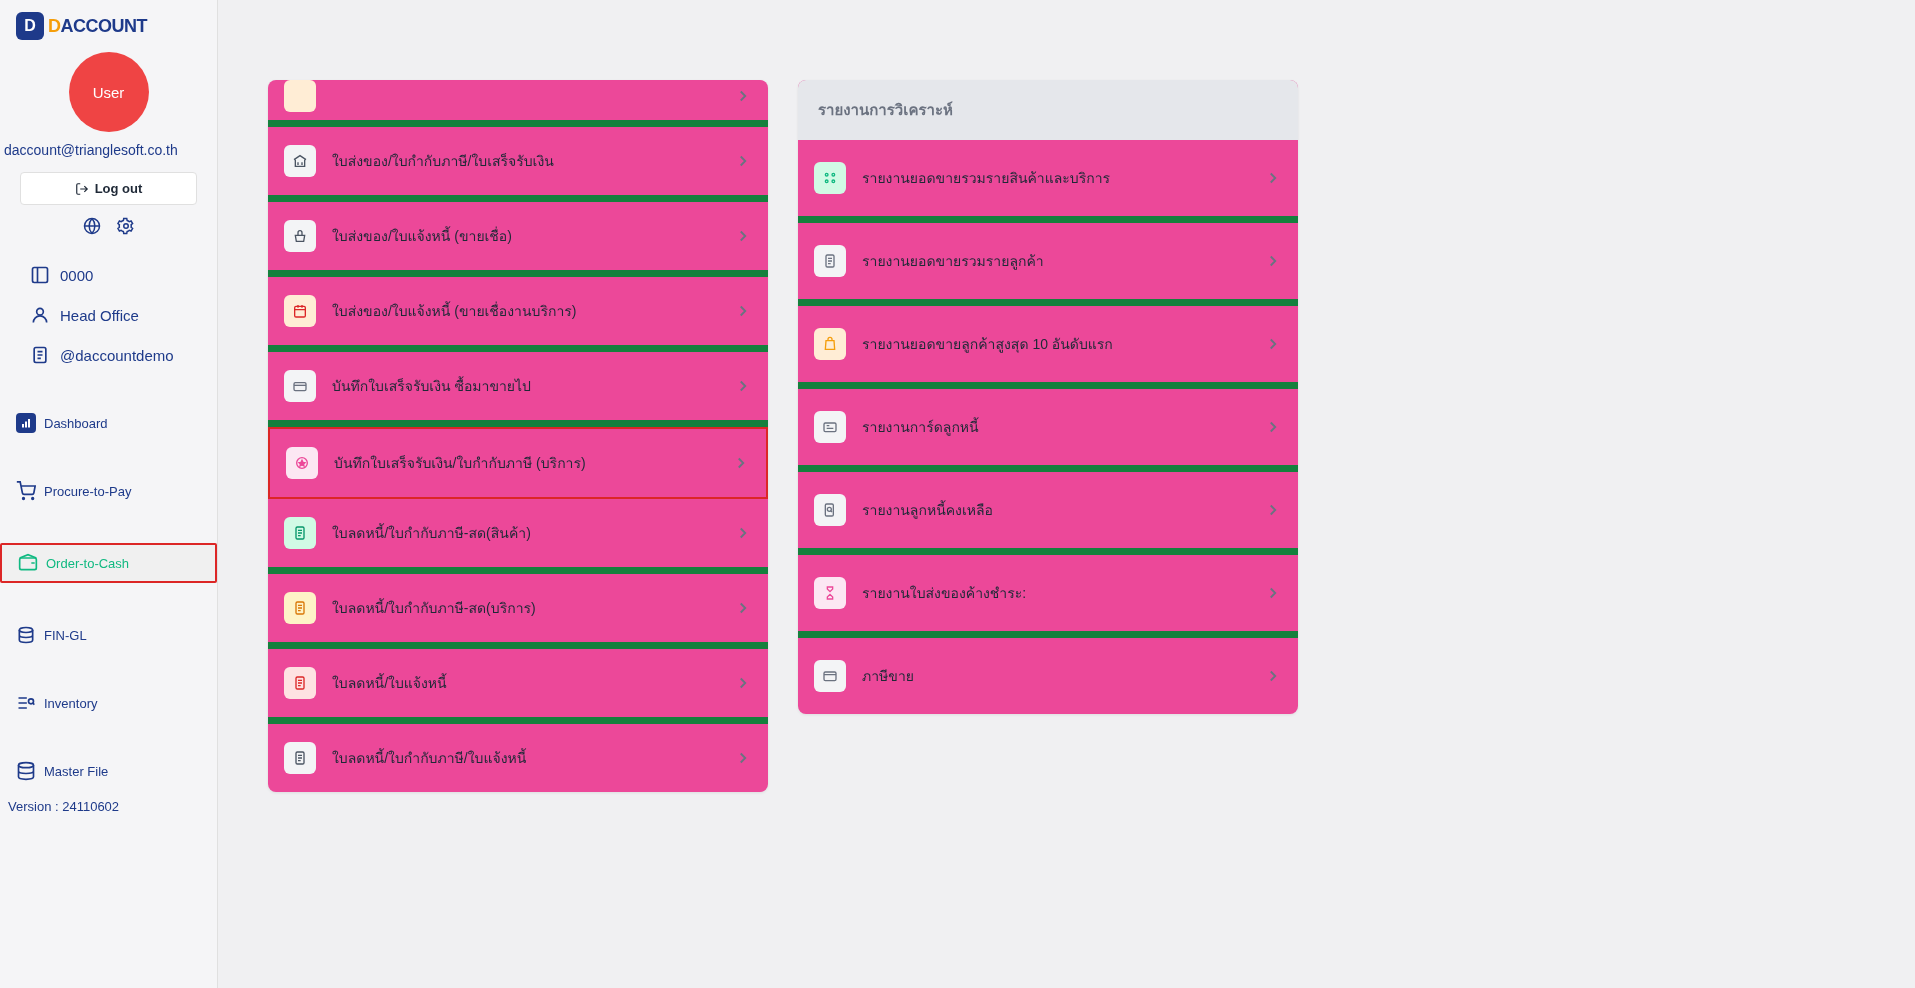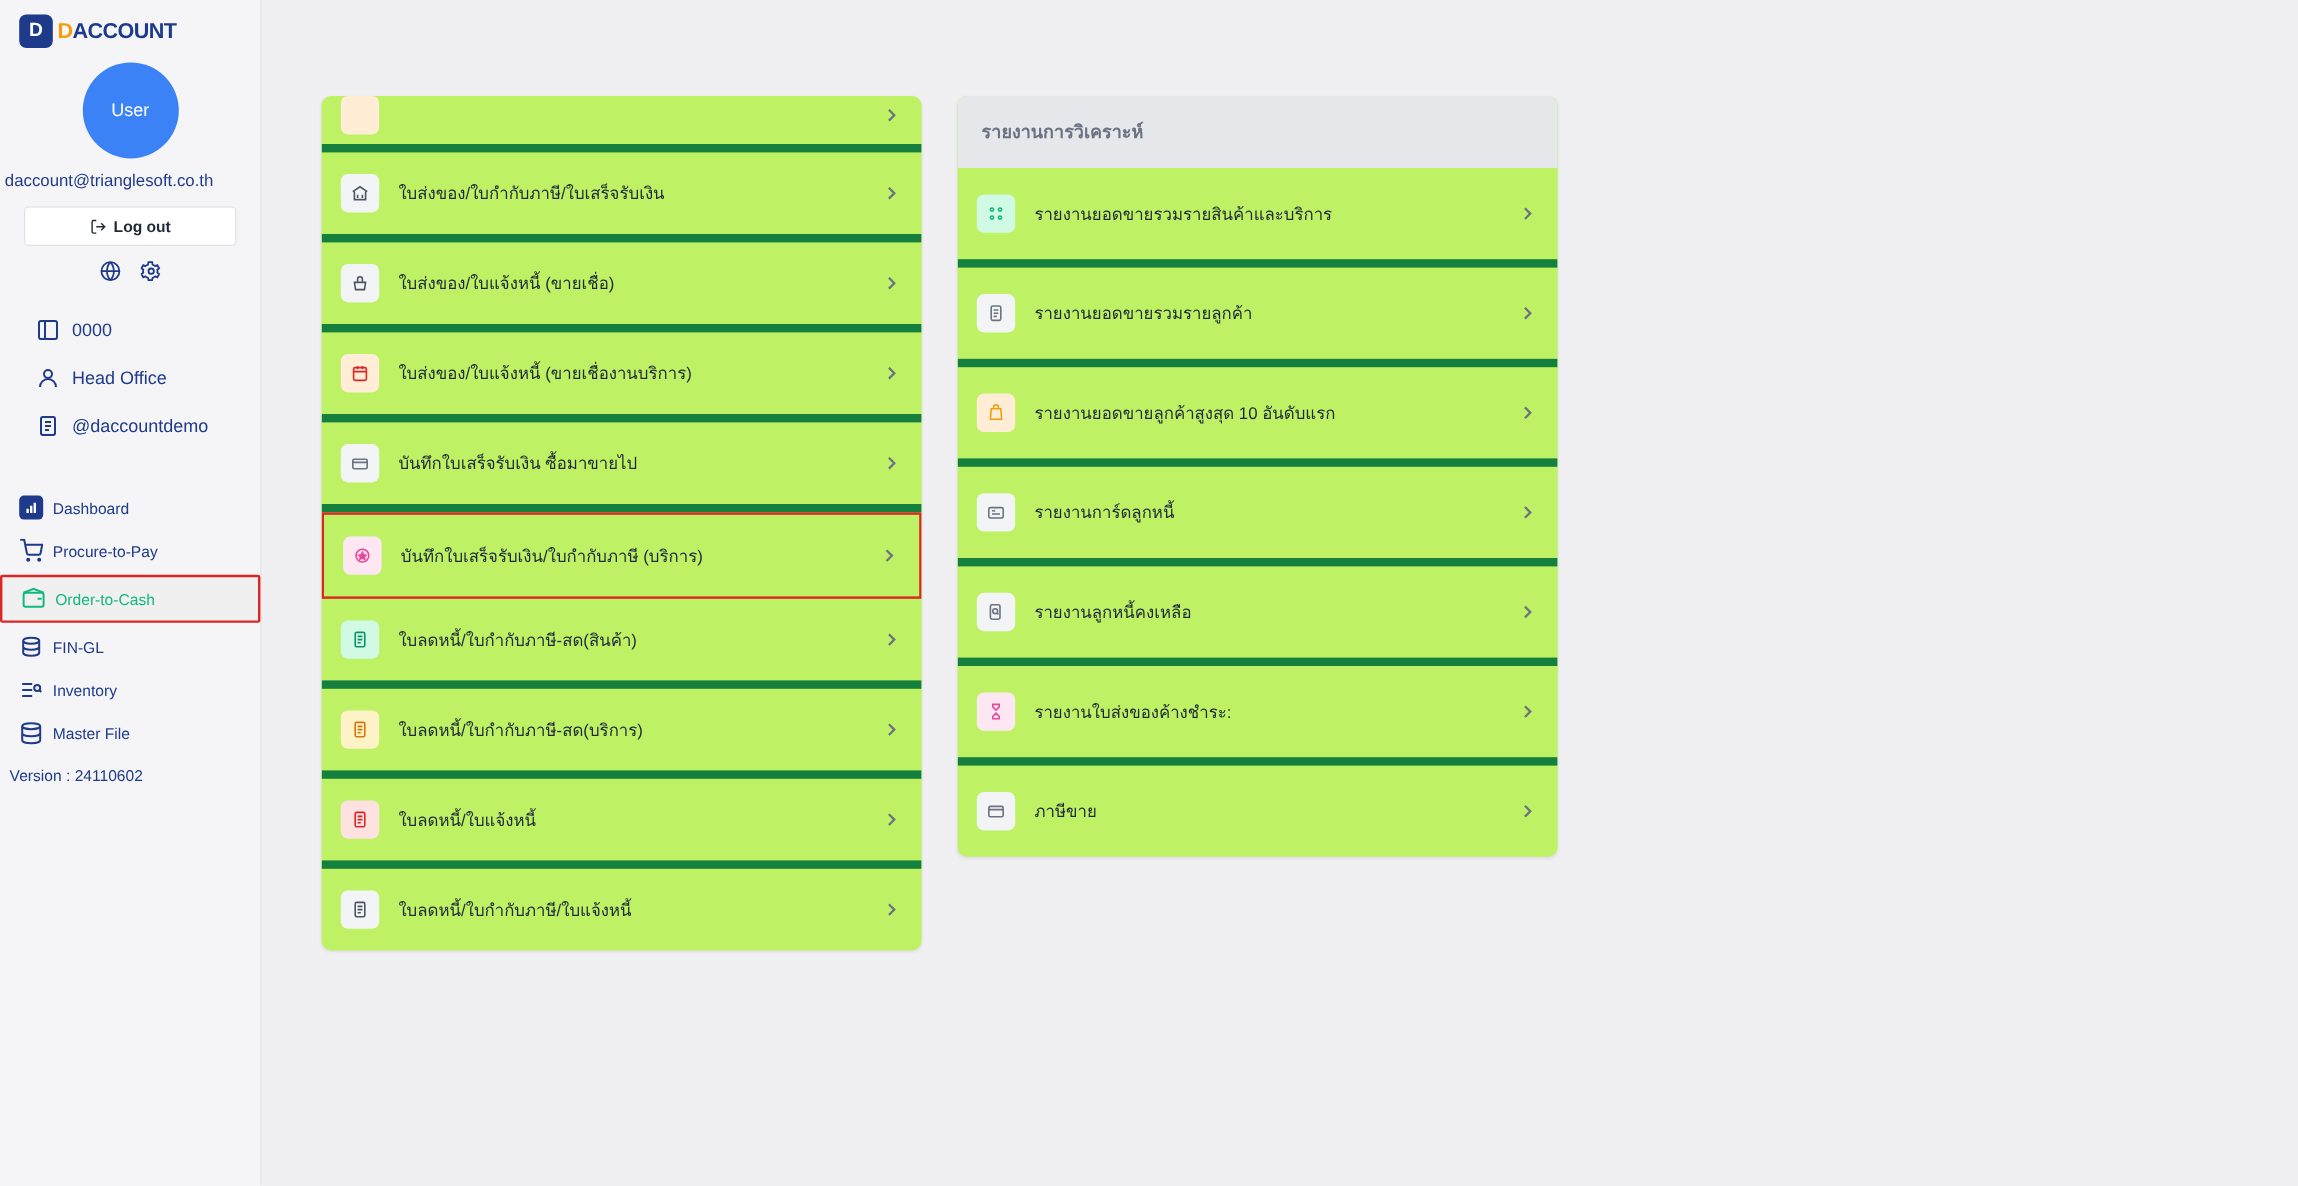--- a/index.html
+++ b/index.html
@@ -43,21 +43,21 @@
       font-size: 18px;
       font-weight: 700;
       color: #1e3a8a;
       letter-spacing: -0.5px;
     }
     .logo-text .orange { color: #f59e0b; }
     .avatar {
       width: 80px;
       height: 80px;
       border-radius: 50%;
-      background: #3b82f6;
+      background: #ef4444;
       color: white;
       display: flex;
       align-items: center;
       justify-content: center;
       margin: 0 auto 10px;
       font-size: 15px;
     }
     .user-email {
       text-align: left;
       font-size: 14px;
@@ -92,20 +92,21 @@
       align-items: center;
       gap: 10px;
       padding: 10px 30px;
       color: #1e3a8a;
       font-size: 15px;
     }
     .nav {
       margin-top: 30px;
       display: flex;
       flex-direction: column;
+      gap: 32px;
     }
     .nav-item {
       display: flex;
       align-items: center;
       gap: 8px;
       padding: 8px 16px;
       font-size: 13px;
       color: #1e3a8a;
       cursor: pointer;
     }
@@ -135,21 +136,21 @@
       gap: 30px;
       height: 100%;
     }
     .left-col {
       flex: 0 0 500px;
     }
     .right-col {
       flex: 0 0 500px;
     }
     .card {
-      background: #bef264;
+      background: #ec4899;
       border-radius: 8px;
       box-shadow: 0 1px 3px rgba(0,0,0,0.08);
       overflow: hidden;
     }
     .menu-item {
       display: flex;
       align-items: center;
       padding: 18px 16px;
       border-bottom: 7px solid #15803d;
       cursor: pointer;

